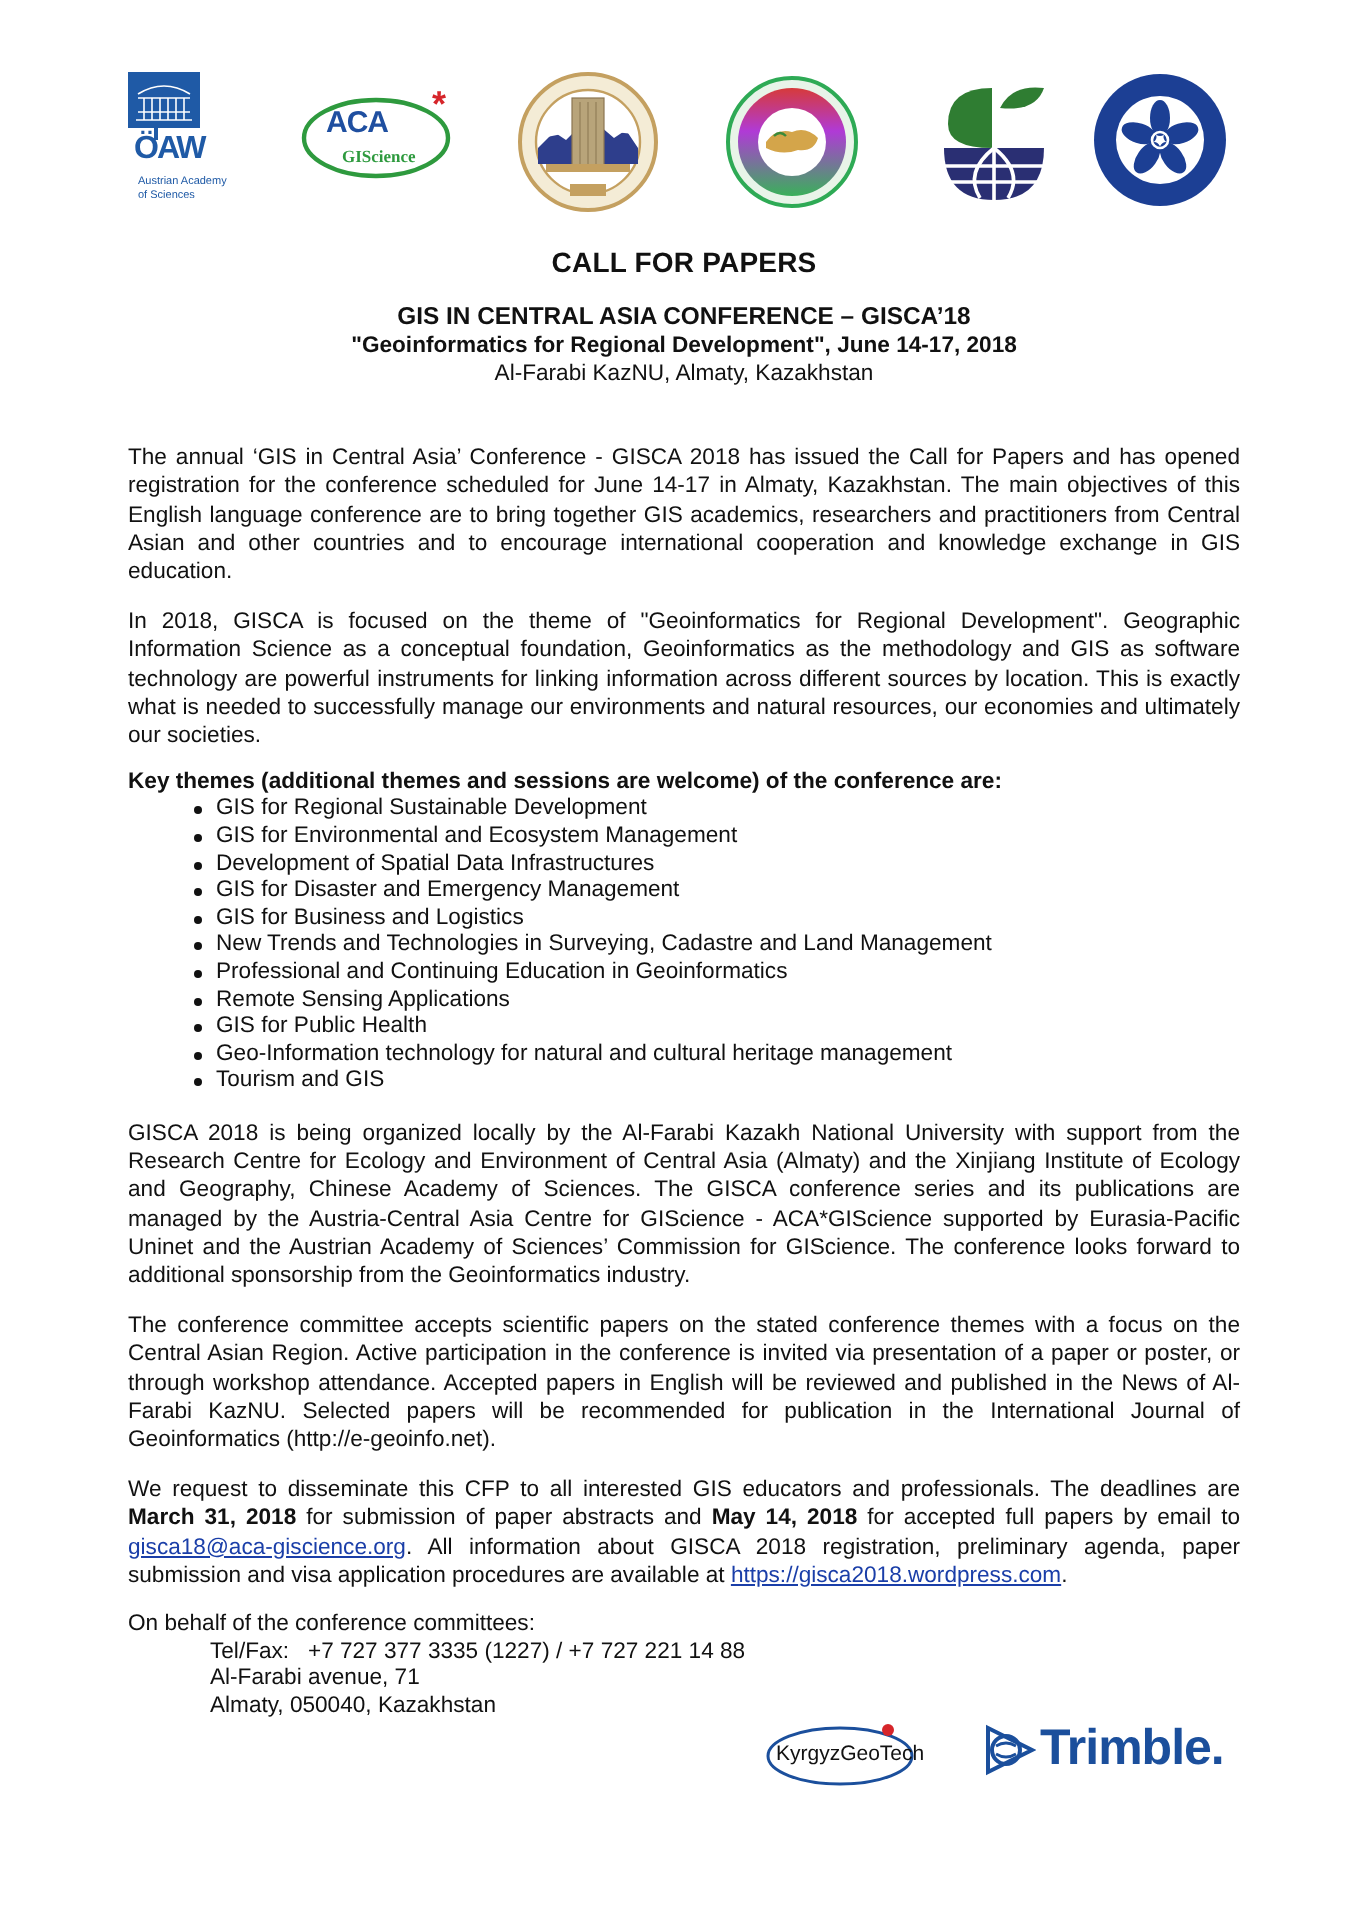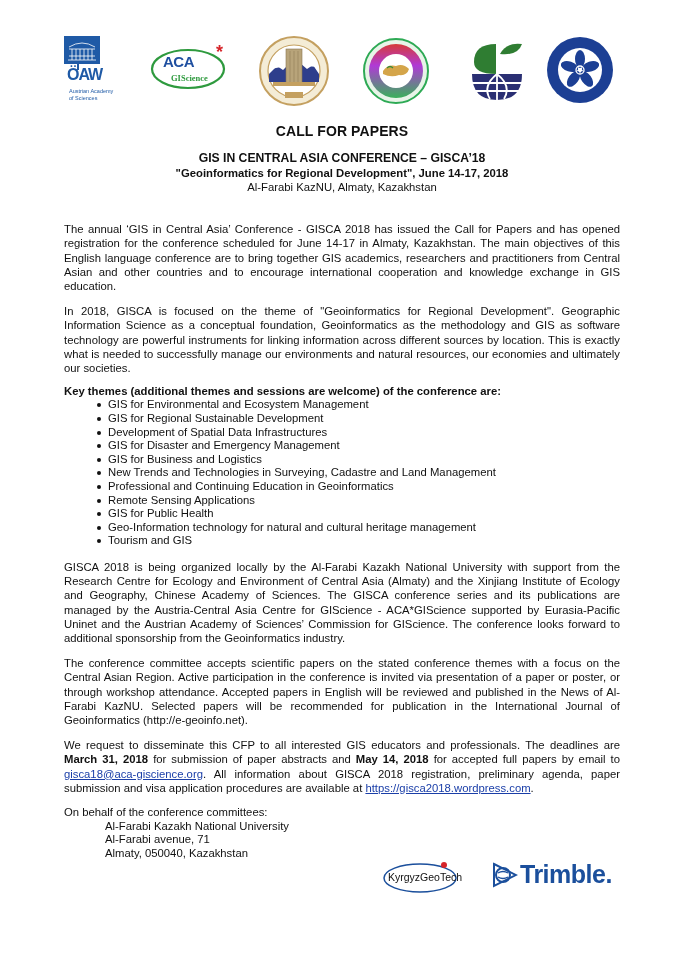--- a/index.html
+++ b/index.html
@@ -130,42 +130,42 @@
   <div class="title">CALL FOR PAPERS</div>
   <div class="subtitle">GIS IN CENTRAL ASIA CONFERENCE – GISCA’18</div>
   <div class="tagline">"Geoinformatics for Regional Development", June 14-17, 2018</div>
   <div class="venue">Al-Farabi KazNU, Almaty, Kazakhstan</div>
 
   <p class="body">The annual ‘GIS in Central Asia’ Conference - GISCA 2018 has issued the Call for Papers and has opened registration for the conference scheduled for June 14-17 in Almaty, Kazakhstan. The main objectives of this English language conference are to bring together GIS academics, researchers and practitioners from Central Asian and other countries and to encourage international cooperation and knowledge exchange in GIS education.</p>
   <p class="body" style="margin-bottom:9px;">In 2018, GISCA is focused on the theme of "Geoinformatics for Regional Development". Geographic Information Science as a conceptual foundation, Geoinformatics as the methodology and GIS as software technology are powerful instruments for linking information across different sources by location. This is exactly what is needed to successfully manage our environments and natural resources, our economies and ultimately our societies.</p>
 
   <div class="kt-head">Key themes (additional themes and sessions are welcome) of the conference are:</div>
   <ul class="themes">
+    <li>GIS for Regional Sustainable Development</li>
     <li>GIS for Environmental and Ecosystem Management</li>
-    <li>GIS for Regional Sustainable Development</li>
     <li>Development of Spatial Data Infrastructures</li>
     <li>GIS for Disaster and Emergency Management</li>
     <li>GIS for Business and Logistics</li>
     <li>New Trends and Technologies in Surveying, Cadastre and Land Management</li>
     <li>Professional and Continuing Education in Geoinformatics</li>
     <li>Remote Sensing Applications</li>
     <li>GIS for Public Health</li>
     <li>Geo-Information technology for natural and cultural heritage management</li>
     <li>Tourism and GIS</li>
   </ul>
 
   <p class="body">GISCA 2018 is being organized locally by the Al-Farabi Kazakh National University with support from the Research Centre for Ecology and Environment of Central Asia (Almaty) and the Xinjiang Institute of Ecology and Geography, Chinese Academy of Sciences. The GISCA conference series and its publications are managed by the Austria-Central Asia Centre for GIScience - ACA*GIScience supported by Eurasia-Pacific Uninet and the Austrian Academy of Sciences’ Commission for GIScience. The conference looks forward to additional sponsorship from the Geoinformatics industry.</p>
   <p class="body">The conference committee accepts scientific papers on the stated conference themes with a focus on the Central Asian Region. Active participation in the conference is invited via presentation of a paper or poster, or through workshop attendance. Accepted papers in English will be reviewed and published in the News of Al-Farabi KazNU. Selected papers will be recommended for publication in the International Journal of Geoinformatics (http://e-geoinfo.net).</p>
 
   <p class="body"><span>We request to disseminate this CFP to all interested GIS educators and professionals. The deadlines are </span><b>March 31, 2018</b><span> for submission of paper abstracts and </span><b>May 14, 2018</b><span> for accepted full papers by email to </span><a class="lnk">gisca18@aca-giscience.org</a><span>. All information about GISCA 2018 registration, preliminary agenda, paper submission and visa application procedures are available at </span><a class="lnk">https://gisca2018.wordpress.com</a><span>.</span></p>
 
 
   <div class="sig">On behalf of the conference committees:</div>
   <div class="sig sig-indent">
-    <div>Al-Farabi Kazakh National University</div>
+    <div style="white-space:pre;">Tel/Fax:   +7 727 377 3335 (1227) / +7 727 221 14 88</div>
     <div>Al-Farabi avenue, 71</div>
     <div>Almaty, 050040, Kazakhstan</div>
   </div>
 </div>
 
 <div class="sponsors">
   <div style="position:absolute;left:382px;top:8px;width:76px;height:34px;">
     <svg width="76" height="34" viewBox="0 0 76 34" style="position:absolute;left:0;top:0;">
       <ellipse cx="38" cy="18" rx="36" ry="14" fill="none" stroke="#1b4f9c" stroke-width="1.5"></ellipse>
       <circle cx="62" cy="5" r="3" fill="#d6252a"></circle>

